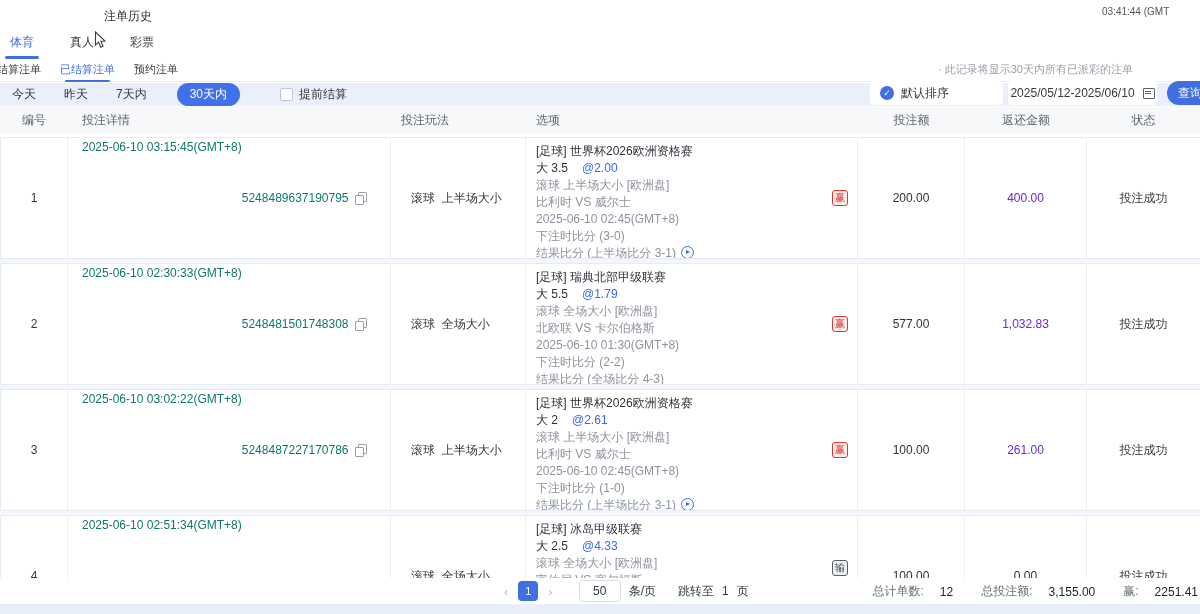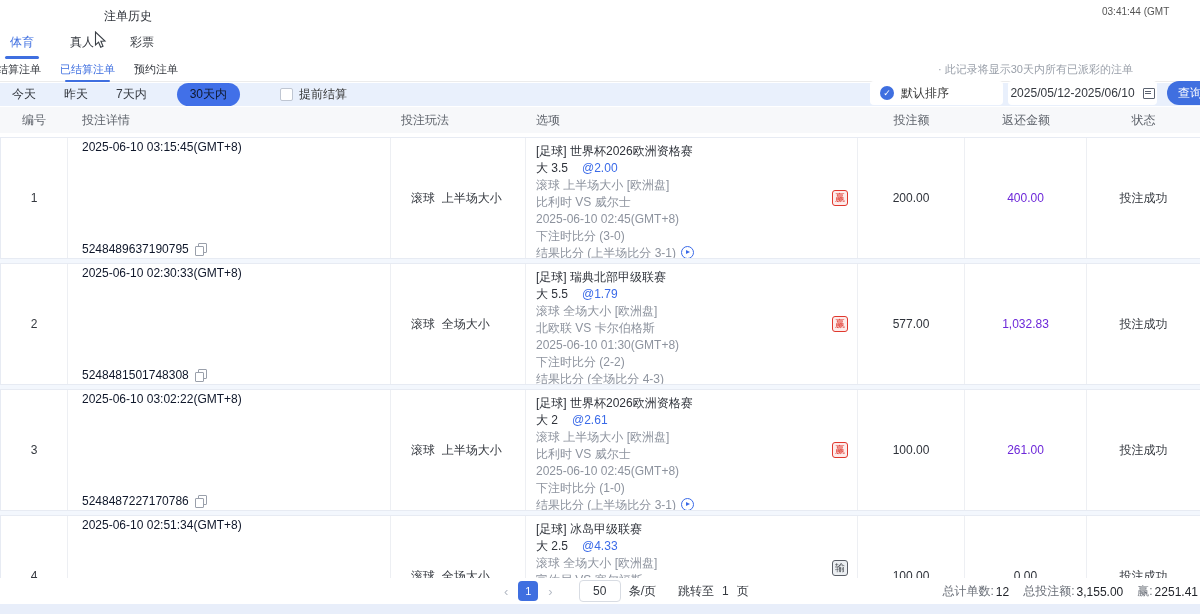--- a/index.html
+++ b/index.html
@@ -23,21 +23,21 @@
   .subtab{position:relative;font-size:11px;color:#34383f;cursor:pointer;padding:4px 1px;white-space:nowrap}
   .subtab:first-child{margin-left:-15px}
   .subtab.active{color:#3f6fe0}
   .subtab.active::after{content:"";position:absolute;left:6px;right:6px;bottom:-1px;height:2px;background:#3f6fe0;border-radius:1px}
   .note{position:absolute;left:938px;top:62px;font-size:11px;color:#9aa0aa;white-space:nowrap}
 
   
   .filterbar{position:absolute;left:0;top:83px;width:1200px;height:23px;background:#e9f0fc}
   .quick-group{position:absolute;left:12px;top:0;height:23px;display:flex;align-items:center;gap:28px}
   .quick{color:#34383f;cursor:pointer;white-space:nowrap}
-  .quick-pill{background:#4170e8;color:#0f172a;border-radius:12px;padding:3px 13px;margin-left:2px;cursor:pointer}
+  .quick-pill{background:#4170e8;color:#ffffff;border-radius:12px;padding:3px 13px;margin-left:2px;cursor:pointer}
   .early{display:flex;align-items:center;gap:6px;margin-left:12px;cursor:pointer}
   .checkbox{display:inline-block;width:13px;height:13px;background:#fff;border:1px solid #bfc6d2;border-radius:2px}
   .sort-box{position:absolute;left:870px;top:-2px;width:133px;height:24px;background:#fff;border-radius:4px;display:flex;align-items:center;gap:7px;padding-left:10px;cursor:pointer}
   .sort-check{display:inline-block;width:14px;height:14px;border-radius:50%;background:#3f6fe0;color:#fff;font-size:9px;line-height:14px;text-align:center}
   .date-box{position:absolute;left:1008px;top:-2px;width:149px;height:24px;background:#fff;border-radius:4px;display:flex;align-items:center;justify-content:center;gap:8px;cursor:pointer}
   .date-text{color:#34383f;white-space:nowrap}
   .search-btn{position:absolute;left:1167px;top:-2px;width:62px;height:24px;background:#3f6fe0;border:none;border-radius:12px;color:#fff;font-size:12px;text-align:left;padding-left:11px;cursor:pointer;white-space:nowrap}
 
   
   .thead{position:absolute;left:0;top:107px;width:1200px;height:26px;background:#f7f8fa;display:flex;align-items:center;color:#5f646c;font-size:12px}
@@ -48,21 +48,21 @@
   .th.c4{width:332px;padding-left:10px}
   .th.c5{width:107px;text-align:center}
   .th.c6{width:122px;text-align:center}
   .th.c7{width:113px;text-align:center}
 
   
   .tbody{position:absolute;left:0;top:137px;width:1200px;height:477px;background:#f3f7fd}
   .trow{position:relative;width:1200px;height:122px;margin-bottom:4px;background:#fff;border-top:1px solid #e7ebf3;border-bottom:1px solid #e7ebf3;border-left:1px solid #e7ebf3;display:flex}
   .cell{height:100%;border-right:1px solid #edeff3;overflow:hidden}
   .c-no{width:67px;display:flex;align-items:center;justify-content:center;color:#34383f}
-  .c-detail{width:323px;display:flex;flex-direction:column;justify-content:space-between;padding-left:14px;color:#0f172a}
+  .c-detail{width:323px;display:flex;flex-direction:row;justify-content:flex-start;padding-left:14px;color:#0f766e}
   .bet-time{line-height:18px}
   .bet-id-line{line-height:18px;display:flex;align-items:center}
   .c-play{width:135px;display:flex;align-items:center;padding-left:20px;color:#34383f;white-space:pre}
   .c-option{width:332px;position:relative;padding:5px 24px 0 10px;line-height:17px;font-size:12px}
   .opt-league{color:#2e323a}
   .opt-pick-line{color:#2e323a}
   .opt-odds{color:#3a6ae8;margin-left:14px}
   .opt-gray{color:#8d939e}
   .c-amount{width:107px;display:flex;align-items:center;justify-content:center;color:#2e323a}
   .c-return{width:122px;display:flex;align-items:center;justify-content:center;color:#2e323a}
@@ -86,21 +86,21 @@
   .cal-icon::after{content:"";position:absolute;left:2px;top:4px;width:6px;height:0;border-top:1px solid #5b6270;box-shadow:0 2px 0 #5b6270}
 
   
   .footer{position:absolute;left:0;top:578px;width:1200px;height:26px;background:#fff;z-index:6}
   .pager{position:absolute;left:502px;top:2px;display:flex;align-items:center;gap:8px}
   .pg-arrow{color:#b6bcc6;font-size:13px;cursor:pointer;padding:0 2px}
   .pg-current{width:20px;height:20px;background:#3f6fe0;color:#fff;border-radius:4px;font-size:11px;display:flex;align-items:center;justify-content:center;cursor:pointer}
   .pg-size{width:42px;height:22px;border:1px solid #d8dce3;border-radius:4px;text-align:center;font-size:12px;color:#34383f;margin-left:16px;font-family:inherit}
   .pg-label{color:#34383f;white-space:nowrap}
   .pg-jump{margin-left:14px}
-  .totals{position:absolute;right:2px;top:5px;display:flex;align-items:center;gap:2px;white-space:nowrap}
+  .totals{position:absolute;right:2px;top:5px;display:flex;align-items:center;gap:16px;white-space:nowrap}
   .tot-label{color:#6a6f78}
   .tot-val{color:#22252b;margin-right:12px}
   .tot-val.last{margin-right:0}
   .bottom-strip{position:absolute;left:0;top:604px;width:1200px;height:10px;background:#e8eefa;z-index:6}
 </style>
 </head>
 <body>
 
 <div class="app">
 

